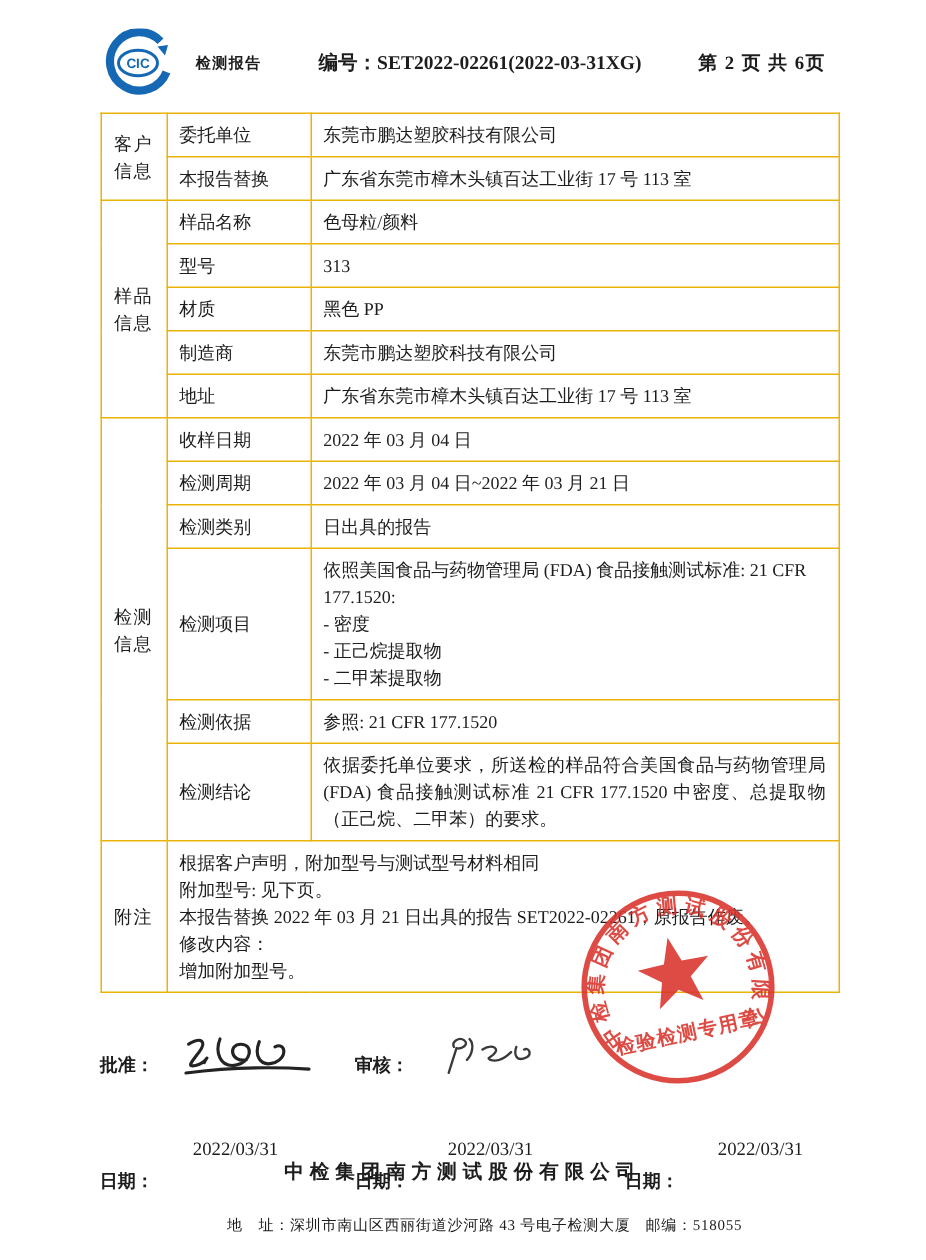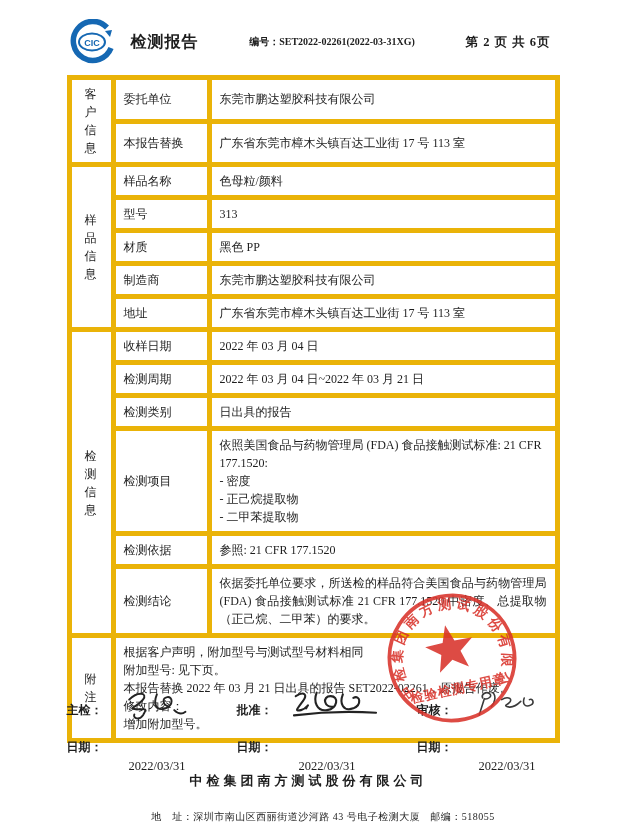--- a/index.html
+++ b/index.html
@@ -14,39 +14,39 @@
     overflow: hidden;
   }
   
   .header {
     position: absolute; left: 62px; right: 62px; top: 18px;
     height: 48px;
     display: flex; align-items: center;
   }
   .logo { width: 52px; height: 46px; flex: 0 0 auto; }
   .header-title {
-    font-weight: bold; font-size: 16px; margin-left: 12px;
+    font-weight: bold; font-size: 10px; margin-left: 12px;
     letter-spacing: 1px;
   }
   .header-no {
-    font-weight: bold; font-size: 10px;
+    font-weight: bold; font-size: 13px;
     margin-left: auto; margin-right: auto;
     white-space: nowrap;
   }
   .header-page { font-weight: bold; font-size: 12.5px; white-space: nowrap; letter-spacing: 1px;}
   
   table.report {
     position: absolute; left: 62px; top: 75px;
     width: 493px;
     border-collapse: collapse;
     table-layout: fixed;
     font-size: 12px;
   }
   table.report td {
-    border: 5px solid #eab308;
+    border: 1px solid #eab308;
     padding: 5px 8px;
     vertical-align: middle;
     line-height: 18px;
   }
   td.cat {
     width: 44px; text-align: center;
     white-space: pre-line; letter-spacing: 1px;
     line-height: 26px;
   }
   td.fld { width: 96px; }
@@ -71,21 +71,21 @@
     align-items: flex-end;
   }
   .sig-group { display: flex; align-items: flex-end; }
   .sig-label { font-size: 12px; font-weight: bold; padding-bottom: 6px; white-space: nowrap; }
   .sig-img { height: 42px; margin-left: 14px; }
   .date-row {
     margin-top: 14px;
     display: grid; grid-template-columns: 170px 180px 1fr;
   }
   .date-group { display: flex; font-size: 12px; }
-  .date-label { font-weight: bold; white-space: nowrap; }
+  .date-label { font-weight: bold; white-space: nowrap; margin-top: 40px; }
   .date-value { margin-left: 26px; font-size: 12.5px; margin-top: 20px; }
   
   .footer {
     position: absolute; left: 0; right: 0; top: 772px;
     text-align: center;
   }
   .footer-company {
     font-size: 13px; font-weight: bold; letter-spacing: 4px;
   }
   .footer-line { font-size: 10px; margin-top: 20px; letter-spacing: 0.5px; padding-left: 29px; }
@@ -203,30 +203,20 @@
     <polygon fill="#d9332b" points="75,39 68.5,57.1 49.3,57.7 64.5,69.4 59.1,87.8 75,77 90.9,87.8 85.5,69.4 100.7,57.7 81.5,57.1"></polygon>
     <text font-size="14.5" font-weight="bold" fill="#d9332b" letter-spacing="4.2">
       <textPath href="#arcT" startOffset="1%">中检集团南方测试股份有限公司</textPath>
     </text>
     <text x="75" y="113" text-anchor="middle" font-size="14" font-weight="bold" fill="#d9332b" letter-spacing="1">检验检测专用章</text>
   </svg>
 
   <div class="sig-area">
     <div class="sig-row">
       <div class="sig-group">
-        <span class="sig-label">主检：</span>
-        <svg class="sig-img" viewBox="0 0 90 42" width="78" height="42">
-          <g fill="none" stroke="#232323" stroke-width="2.2" stroke-linecap="round">
-            <path d="M14,16 C24,6 36,8 30,16 C24,24 12,26 22,27 C32,28 36,24 30,34 C26,40 18,38 20,33"></path>
-            <path d="M46,10 C42,20 44,30 56,26 C66,22 64,12 58,13 C52,14 52,22 60,24"></path>
-            <path d="M66,28 C70,32 74,34 79,30"></path>
-          </g>
-        </svg>
-      </div>
-      <div class="sig-group">
         <span class="sig-label">批准：</span>
         <svg class="sig-img" viewBox="0 0 110 42" width="96" height="42">
           <g fill="none" stroke="#232323" stroke-width="2.4" stroke-linecap="round">
             <path d="M10,12 C20,6 24,10 18,18 C12,26 8,30 16,28 C24,26 26,18 22,26"></path>
             <path d="M34,8 C30,18 34,30 46,28 C58,26 60,12 50,12 C40,12 42,26 54,24"></path>
             <path d="M64,10 C60,20 64,30 76,26 C86,22 84,10 76,14"></path>
             <path d="M8,34 Q55,28 102,31"></path>
           </g>
         </svg>
       </div>

